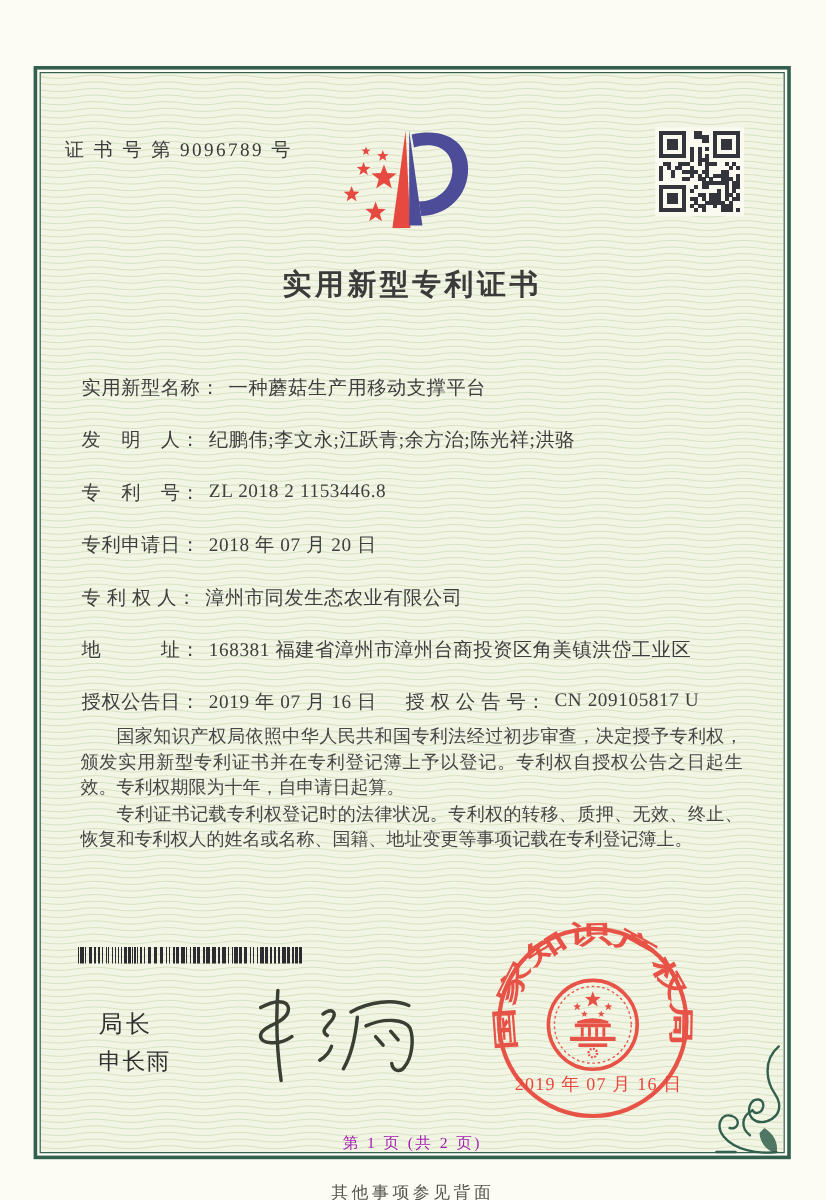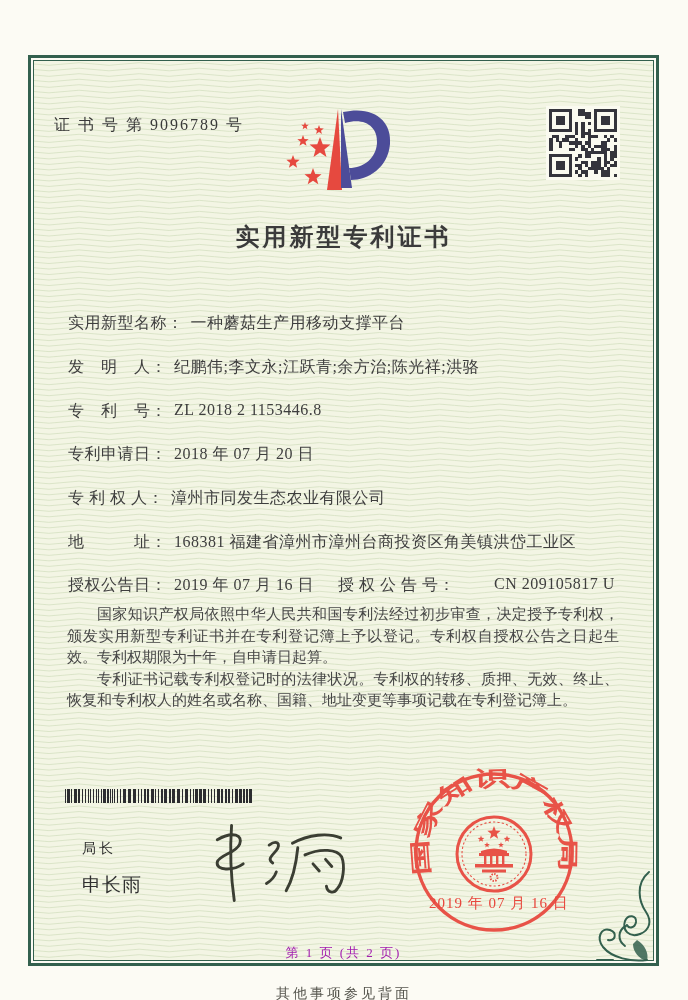--- a/index.html
+++ b/index.html
@@ -18,26 +18,26 @@
            border:3px solid var(--frame-green);box-sizing:border-box;}
   .frame-b{position:absolute;inset:2px;border:1px solid var(--frame-green);background:var(--paper-inner);overflow:hidden;}
   #waves-svg{position:absolute;inset:0;width:100%;height:100%;}
   .cert-no{position:absolute;left:54px;top:115px;font-size:16px;letter-spacing:2px;color:#3a3a3a;}
   .logo{position:absolute;left:284px;top:102px;width:112px;height:92px;}
   .qr{position:absolute;left:546px;top:106px;width:74px;height:74px;}
   .title{position:absolute;left:28px;top:221px;width:631px;text-align:center;
          font-size:24px;font-weight:bold;letter-spacing:3px;color:#3b3b3b;}
   .field{position:absolute;left:68px;font-size:16px;letter-spacing:.5px;white-space:pre;display:flex;}
   .field .fvalue{margin-left:7px;}
-  .grant-field{left:338px;gap:32px;}
+  .grant-field{left:338px;}
   .paras{position:absolute;left:67px;top:604px;width:552px;font-size:15px;line-height:21.5px;
          text-align:justify;color:#464646;}
   .paras p{margin:0;text-indent:2em;}
   .barcode{position:absolute;left:65px;top:789px;width:190px;height:14px;}
-  .sig-title{position:absolute;left:82px;top:840px;font-size:14px;letter-spacing:3px;color:#303030;}
+  .sig-title{position:absolute;left:82px;top:840px;font-size:20px;letter-spacing:3px;color:#303030;}
   .sig-name{position:absolute;left:82px;top:872px;font-size:19px;letter-spacing:1px;color:#303030;}
   .sig-svg{position:absolute;left:194px;top:820px;width:170px;height:85px;}
   .seal-svg{position:absolute;left:408px;top:766px;width:172px;height:172px;opacity:.93;}
   .seal-date{position:absolute;left:429px;top:894px;font-size:15px;letter-spacing:1px;color:var(--seal-red);}
   .page-info{position:absolute;left:28px;top:944px;width:631px;text-align:center;
              font-size:13px;letter-spacing:2px;color:#a21caf;}
   .back-note{position:absolute;left:0;top:985px;width:688px;text-align:center;
              font-size:14px;letter-spacing:3px;color:#55554d;}
   .flourish{position:absolute;right:33px;bottom:37px;width:60px;height:95px;}
 </style>

